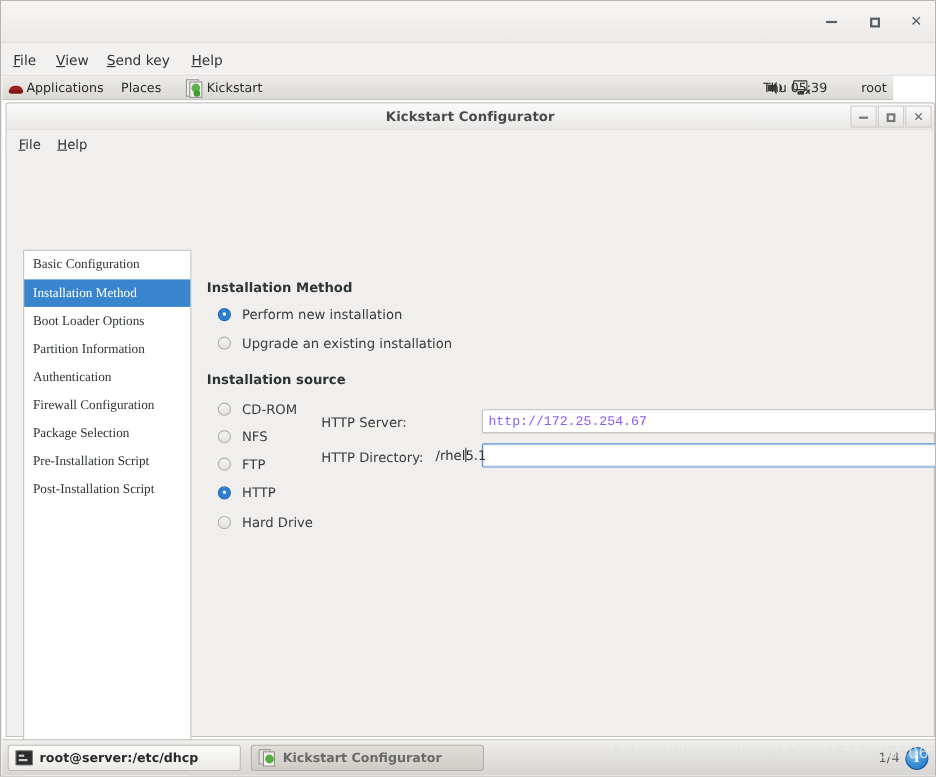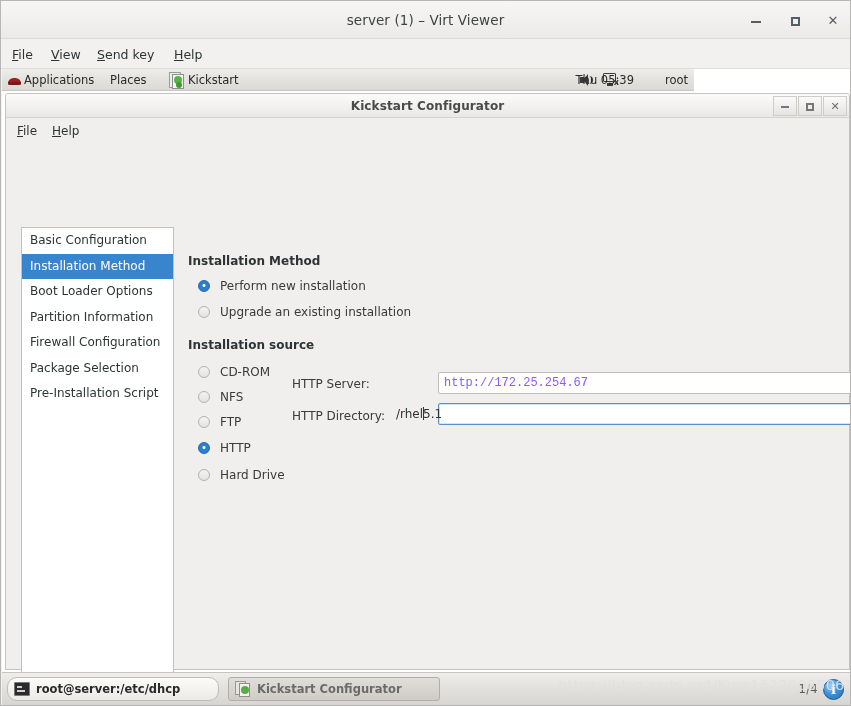--- a/index.html
+++ b/index.html
@@ -54,21 +54,21 @@
 
   
   #guest {
     position: absolute; left: 1px; top: 68px; width: 848px; height: 636px;
     background: #ffffff;
     overflow: hidden;
   }
 
   
   #gnome-panel {
-    position: absolute; left: 0; top: 0; width: 692px; height: 22px;
+    position: absolute; left: 0; top: 0; width: 810px; height: 22px;
     background: linear-gradient(to bottom, #eeedeb 0%, #e3e1de 55%, #dcdad6 100%);
     border-bottom: 1px solid #c9c6c2;
   }
   .panel-item {
     position: absolute; top: 3px; height: 17px; line-height: 17px;
     font-size: 11.5px; color: #2a2a2a; cursor: default;
   }
   #panel-applications { left: 22px; }
   #panel-places { left: 108px; }
   #panel-kickstart { left: 186px; }
@@ -184,20 +184,21 @@
     position: absolute; left: 15px; top: 133px; width: 153px; height: 503px;
     background: #ffffff;
     border: 1px solid #c3c1be;
   }
   .side-item {
     height: 25.5px; line-height: 25.5px;
     padding-left: 8px;
     font-size: 12px; color: #2e3436;
     cursor: default;
     white-space: nowrap;
+    font-family: Liberation Serif, serif;
   }
   .side-item.selected {
     background: #3884cd;
     color: #ffffff;
   }
 
   
   #ks-content {
     position: absolute; left: 180px; top: 133px; width: 650px; height: 503px;
   }
@@ -282,21 +283,20 @@
     font-size: 11.5px; line-height: 22px;
     padding-left: 28px;
     color: #2a2a2a;
     cursor: default;
     white-space: nowrap; overflow: hidden;
   }
   #task-term {
     left: 5px; width: 212px;
     background: linear-gradient(to bottom, #fbfbfa, #eceae7);
     font-weight: bold;
-    border-radius: 10px;
   }
   #task-ks {
     left: 226px; width: 212px;
     background: linear-gradient(to bottom, #e0ded9, #cfccc6);
     color: #6a6a6a; font-weight: bold;
     border: 1px solid #b2afab;
   }
   .term-icon {
     position:absolute; left:6px; top:4px; width:16px; height:14px;
     background:#2b2b2b; border:1px solid #777; border-radius:1px;
@@ -335,21 +335,20 @@
     pointer-events: none;
     letter-spacing: .2px;
   }
 </style>
 </head>
 <body>
 
 <div id="viewer-window">
 
   <div id="viewer-titlebar">
-    <div id="viewer-title">server (1) – Virt Viewer</div>
     <div class="vw-btn" id="vw-min"><span class="glyph"></span></div>
     <div class="vw-btn" id="vw-max"><span class="glyph"></span></div>
     <div class="vw-btn" id="vw-close">✕</div>
   </div>
 
   <div id="viewer-menubar">
     <div class="vmenu" style="left:8px"><u>F</u>ile</div>
     <div class="vmenu" style="left:47px"><u>V</u>iew</div>
     <div class="vmenu" style="left:93px"><u>S</u>end key</div>
     <div class="vmenu" style="left:170px"><u>H</u>elp</div>
@@ -398,23 +397,25 @@
       <div id="ks-menubar">
         <div class="ksmenu" style="left:8px"><u>F</u>ile</div>
         <div class="ksmenu" style="left:43px"><u>H</u>elp</div>
       </div>
 
       <div id="ks-sidebar">
         <div class="side-item">Basic Configuration</div>
         <div class="side-item selected">Installation Method</div>
         <div class="side-item">Boot Loader Options</div>
         <div class="side-item">Partition Information</div>
+        <div class="side-item">Authentication</div>
         <div class="side-item">Firewall Configuration</div>
         <div class="side-item">Package Selection</div>
         <div class="side-item">Pre-Installation Script</div>
+        <div class="side-item">Post-Installation Script</div>
       </div>
 
       <div id="ks-content">
 
         <div class="section-title" id="title-install-method">Installation Method</div>
 
         <div class="radio-row" id="rb-new">
           <span class="radio on"></span>
           <span>Perform new installation</span>
         </div>

